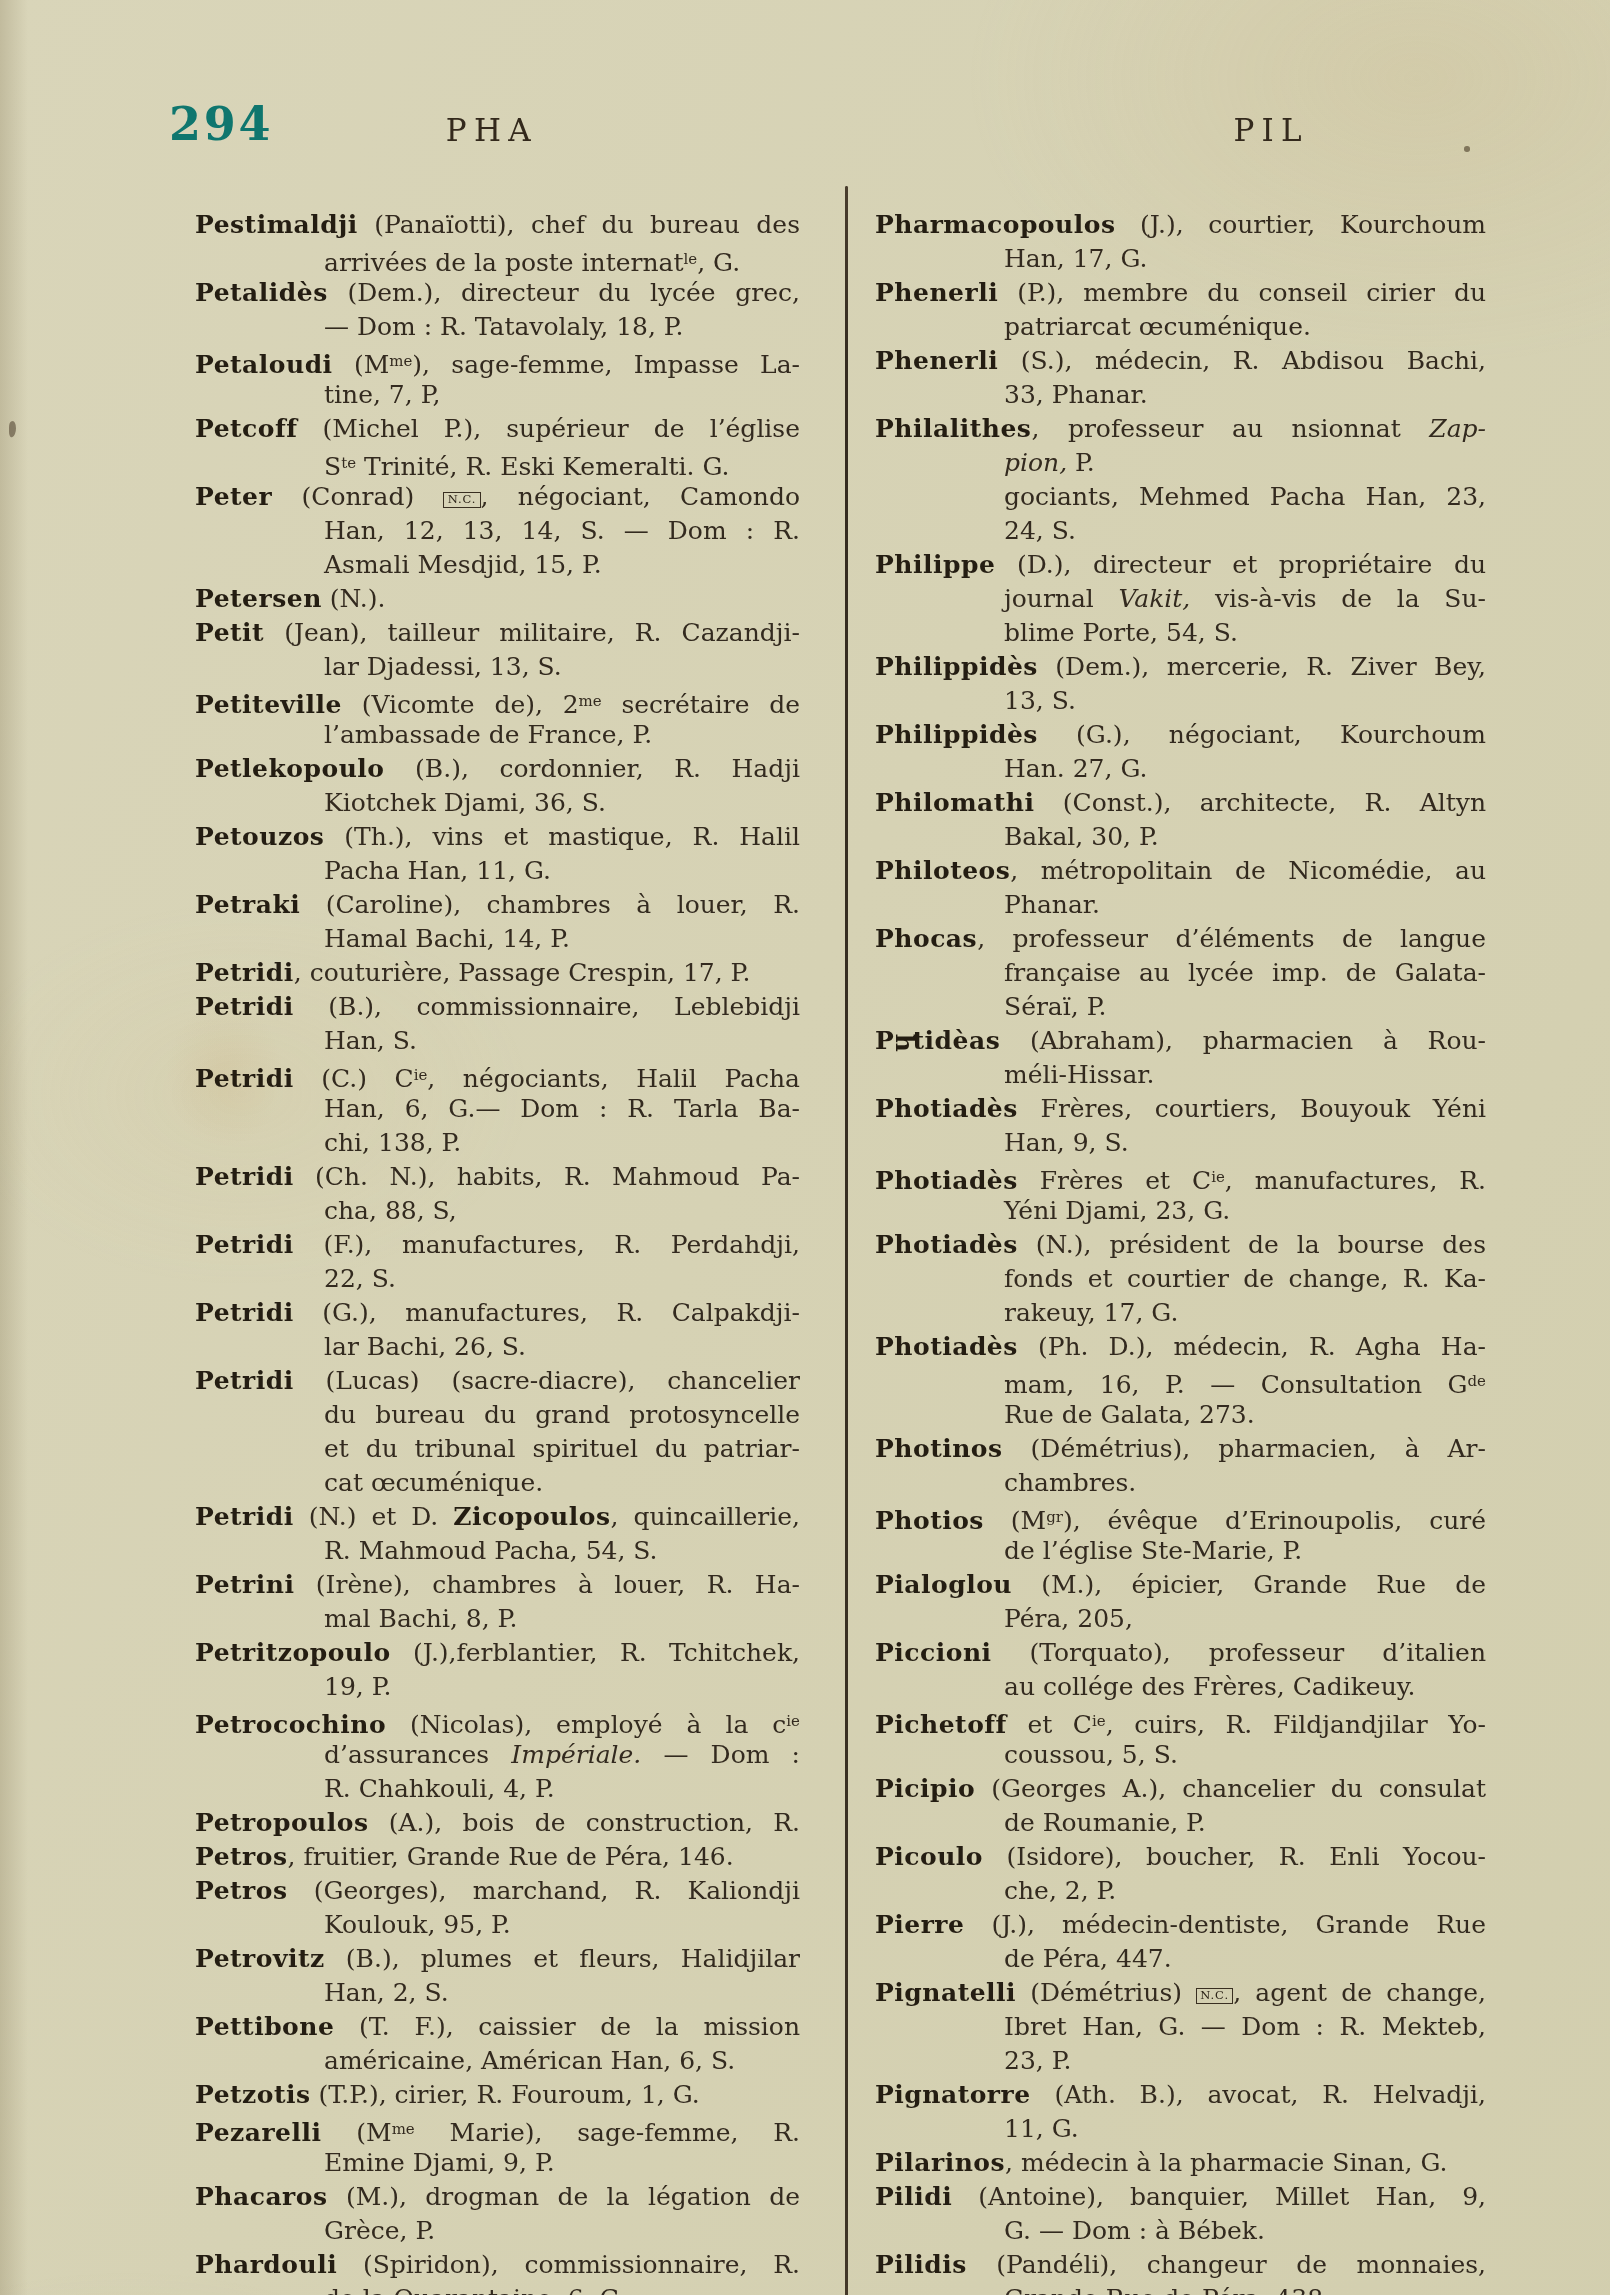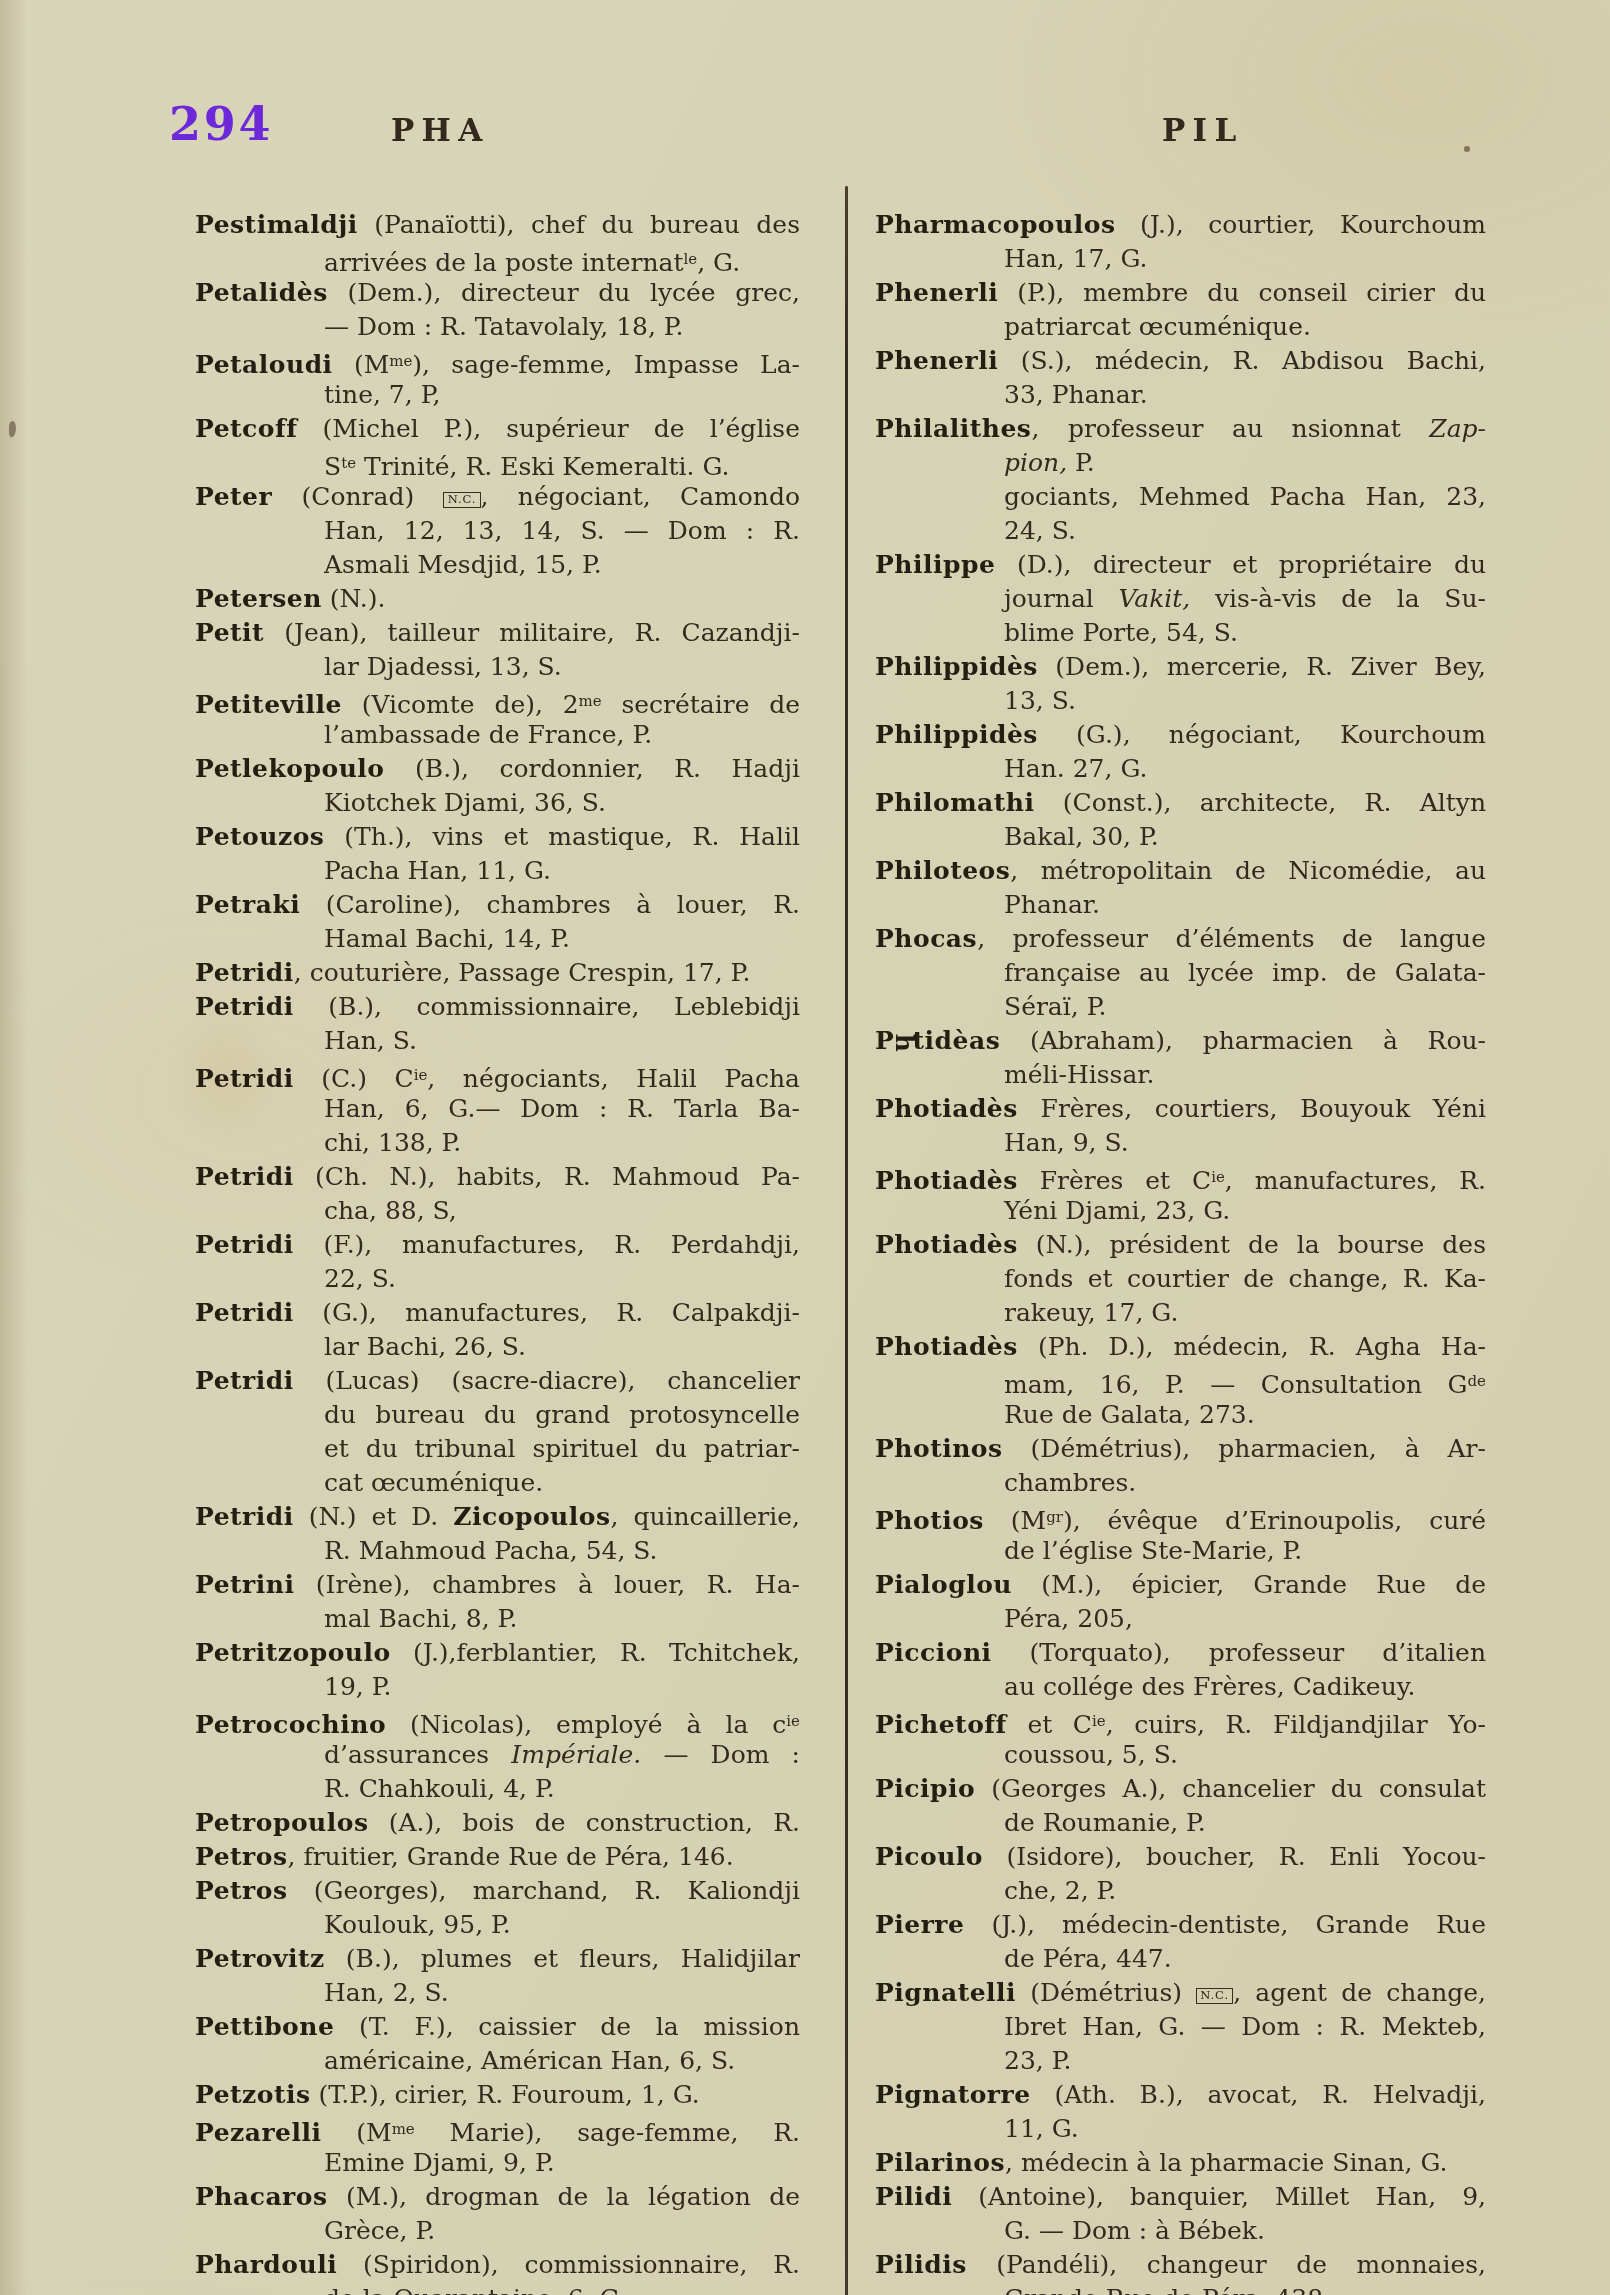--- a/index.html
+++ b/index.html
@@ -9,23 +9,23 @@
       radial-gradient(ellipse 643px 413px at 88% 3%, rgba(196,176,128,0.20), transparent 70%),
       radial-gradient(ellipse 551px 367px at 8% 97%, rgba(178,158,114,0.16), transparent 70%),
       radial-gradient(ellipse 413px 275px at 15% 42%, rgba(205,190,140,0.12), transparent 70%),
       linear-gradient(115deg,#d9d5b9 0%,#d6d2b4 45%,#d2ceae 100%);
     font-family:"DejaVu Serif", serif;
     color:#332a1f;
   }
   .edge-shade{position:absolute;left:0;top:0;width:27.5px;height:2605px;
     background:linear-gradient(90deg, rgba(110,95,60,0.22), rgba(110,95,60,0) 100%);}
   .page-number{position:absolute;left:169px;top:97px;font-size:46px;font-weight:700;
-    letter-spacing:2.8px;color:#6d28d9;}
-  .running-head{position:absolute;top:112px;width:147px;text-align:left;
-    font-size:31px;font-weight:700;letter-spacing:7.3px;color:#33291c;}
+    letter-spacing:2.8px;color:#0f766e;}
+  .running-head{position:absolute;top:112px;width:147px;text-align:right;
+    font-size:31px;font-weight:400;letter-spacing:7.3px;color:#33291c;}
   .head-left{left:391px;}
   .head-right{left:1162px;}
   .column-divider{position:absolute;left:845px;top:186px;width:2.8px;height:2178px;
     background:linear-gradient(#4a3e2e,#352c20 8%,#3b3224 92%,#4a3e2e);border-radius:1.4px;}
   .col{position:absolute;top:208px;font-size:25px;}
   .col-left{left:195px;width:605px;}
   .col-right{left:875px;width:611px;}
   .entry{margin:0;}
   .line{height:34px;line-height:34px;text-align:justify;text-align-last:justify;
     overflow:visible;white-space:normal;}

